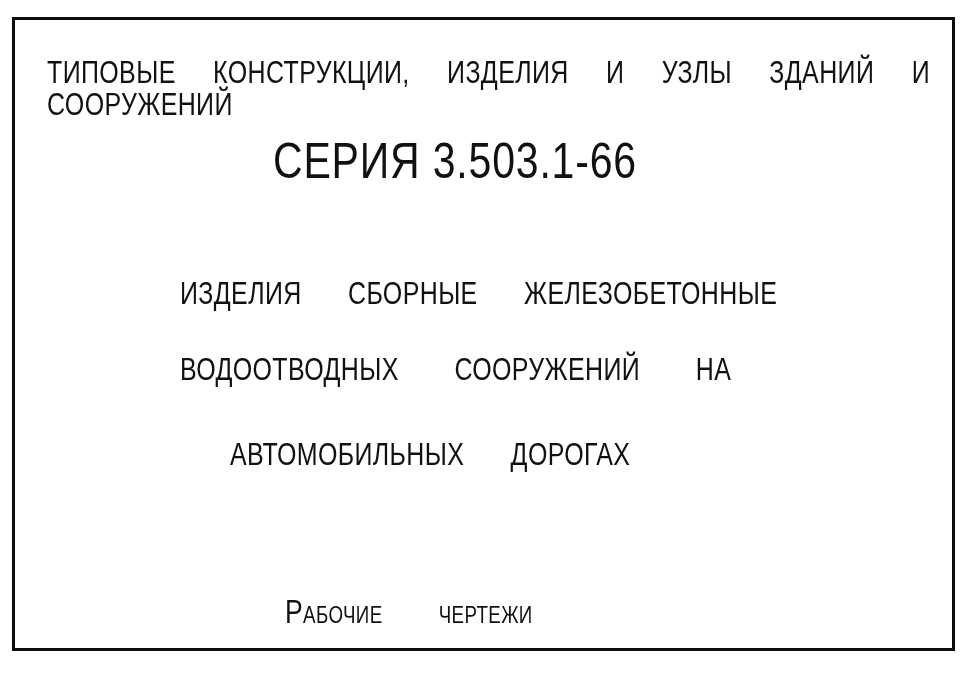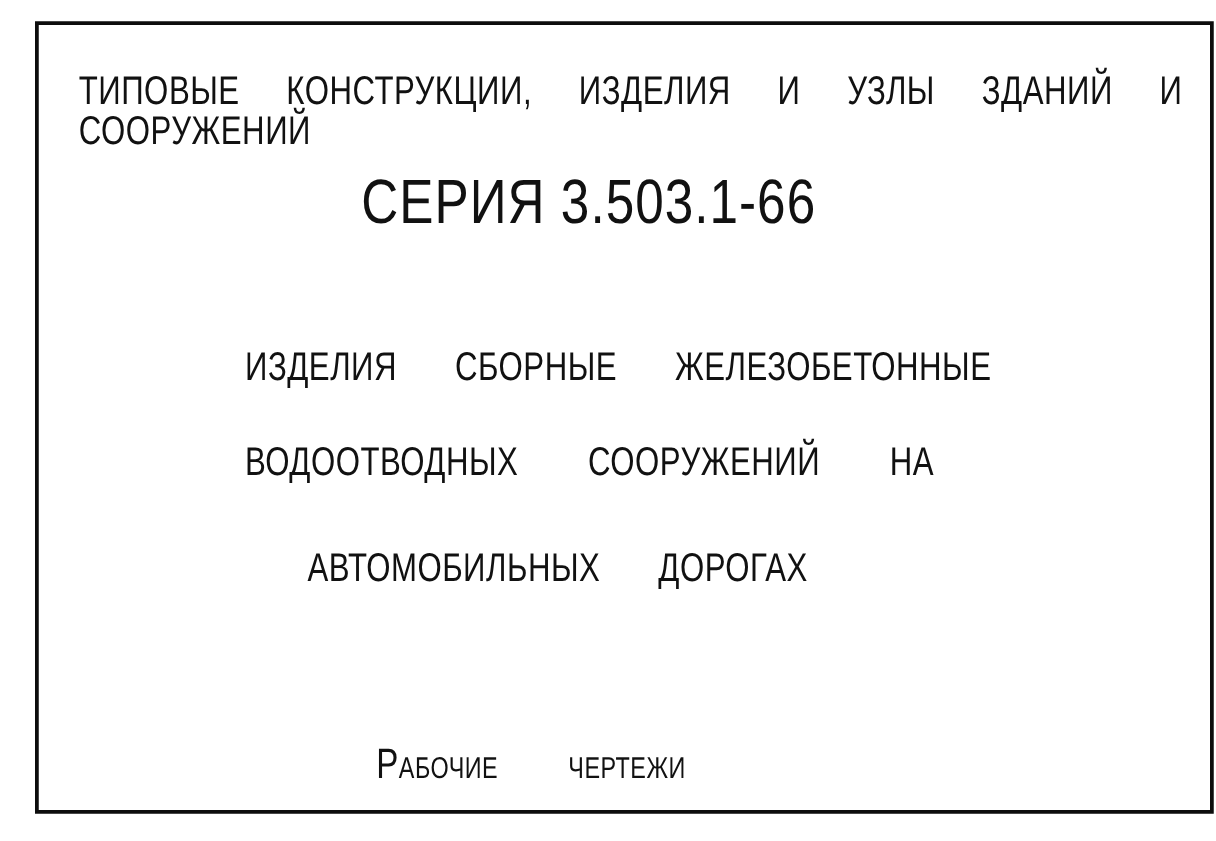--- a/index.html
+++ b/index.html
@@ -20,21 +20,20 @@
   }
 
   .frame {
     position: absolute;
     left: 12px;
     top: 17px;
     width: 943px;
     height: 634px;
     border: 3px solid #0d0d0d;
     background: #ffffff;
-    margin-left: 16px;
   }
 
   .txt {
     position: absolute;
     color: #111111;
     white-space: nowrap;
     line-height: 1;
     transform-origin: 0 0;
   }
 

